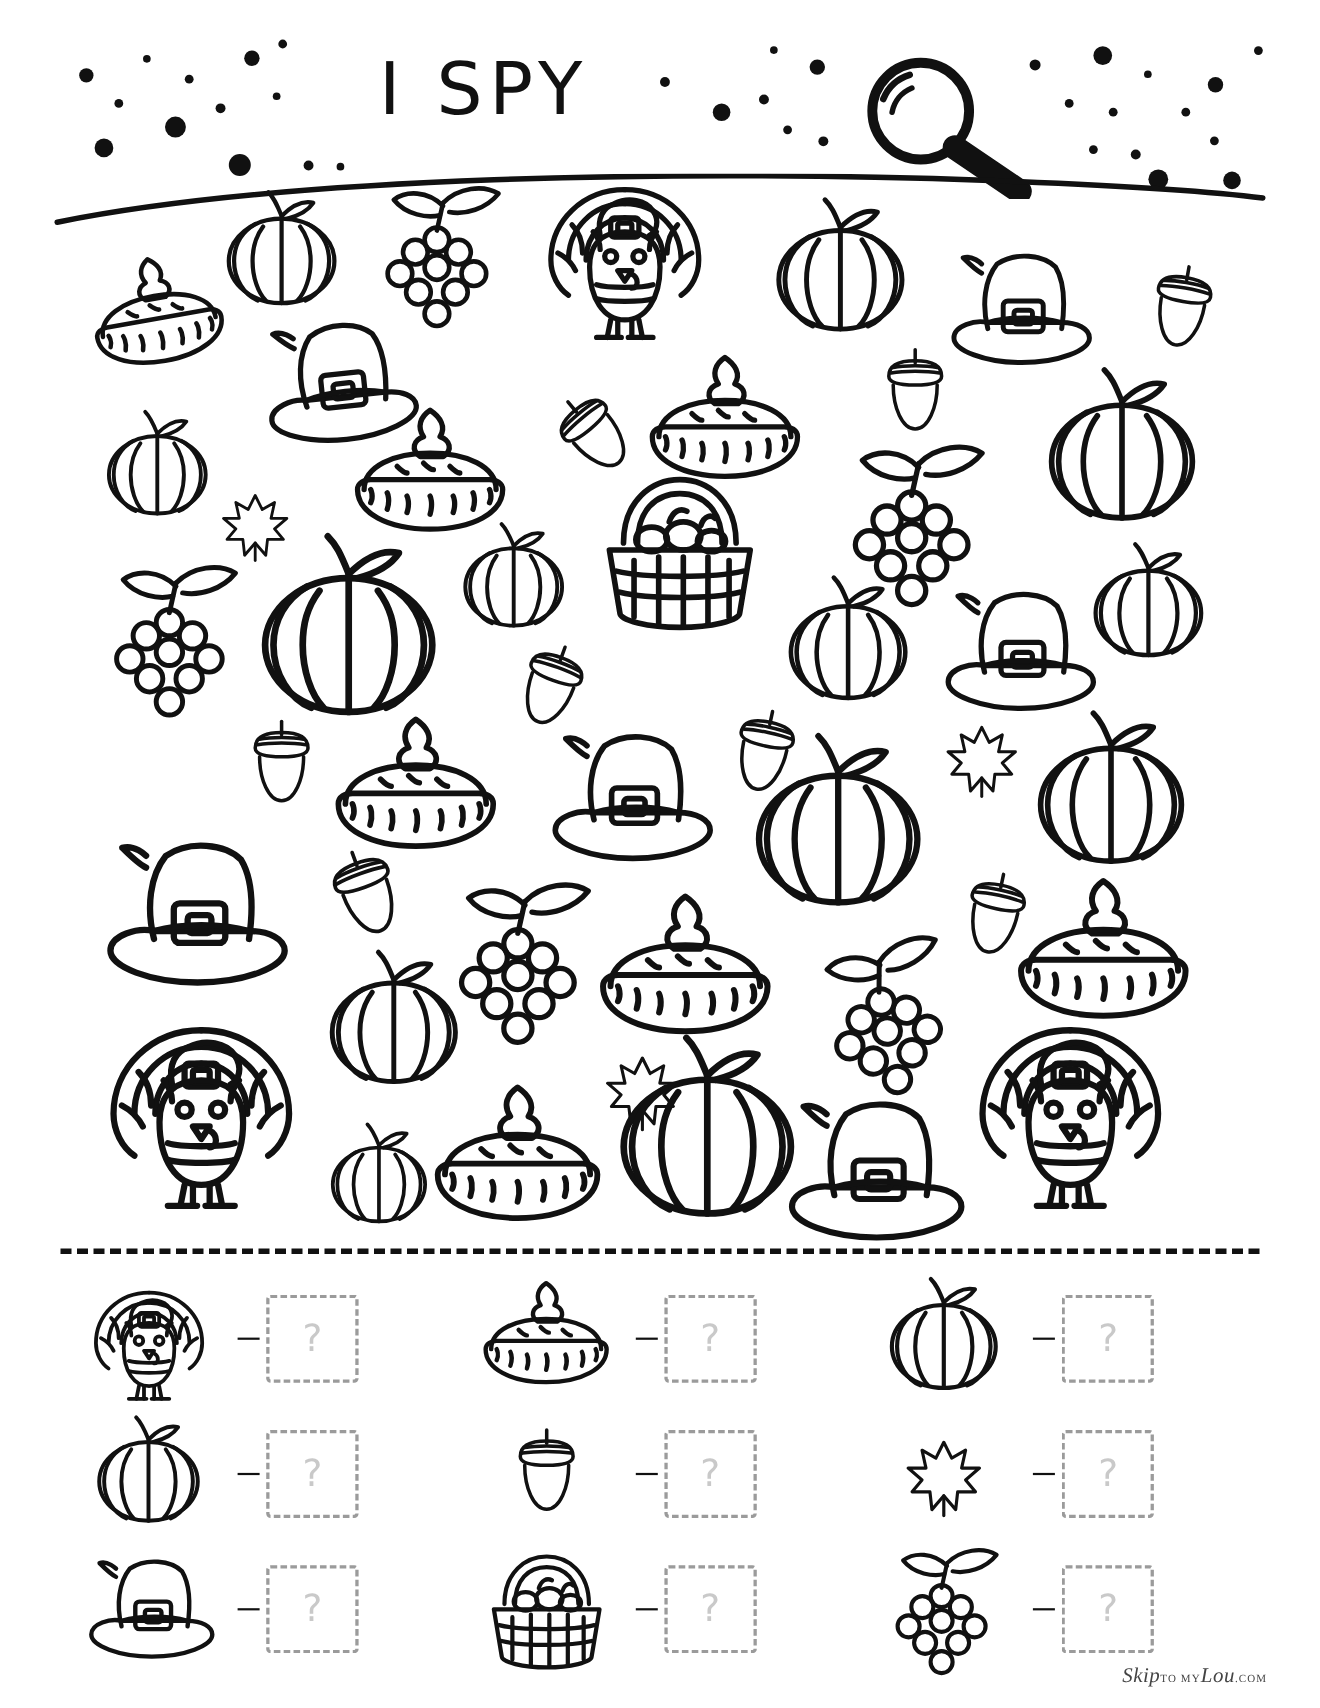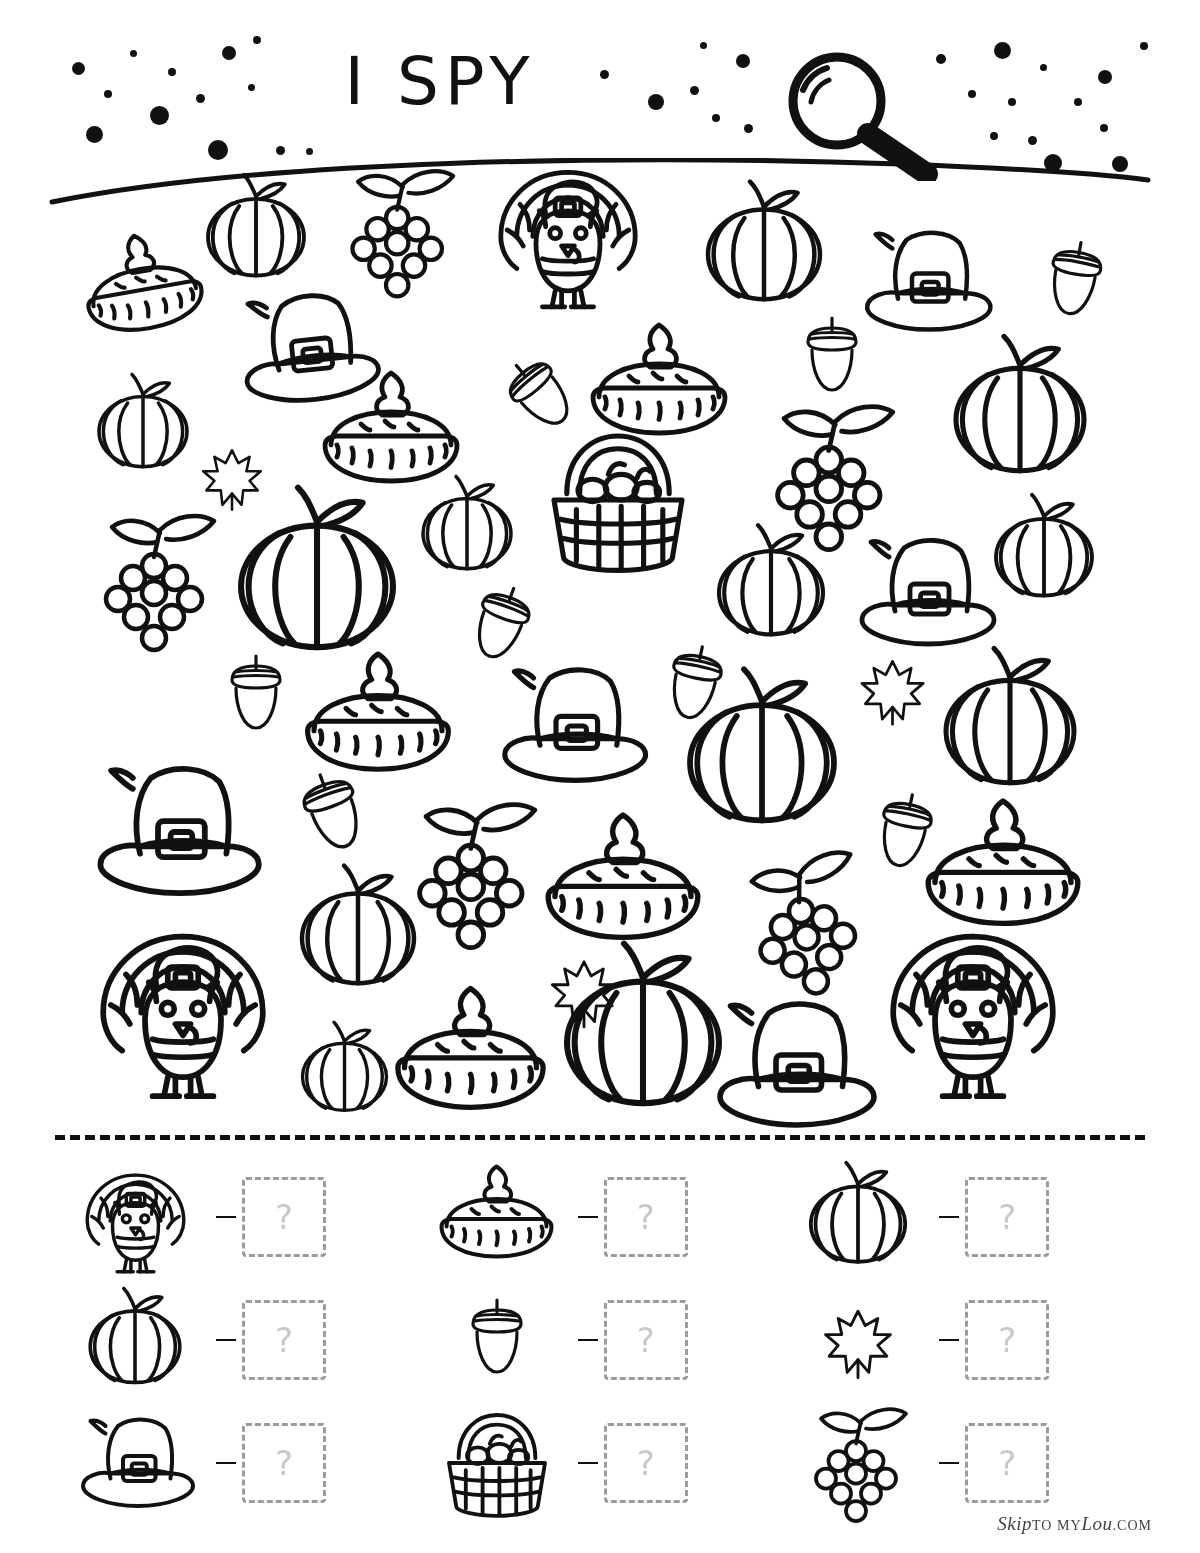--- a/index.html
+++ b/index.html
@@ -128,21 +128,21 @@
     position: absolute;
     right: 48px;
     bottom: 18px;
     font-family: "Liberation Serif", serif;
     font-style: italic;
     font-size: 19px;
     color: #444;
     letter-spacing: 0.5px;
   }
   .brand .small {
-    font-size: 14px;
+    font-size: 10px;
     font-style: normal;
     letter-spacing: 1px;
   }
 
   svg { display: block; }
 </style>
 </head>
 <body>
 
 <div class="page">

